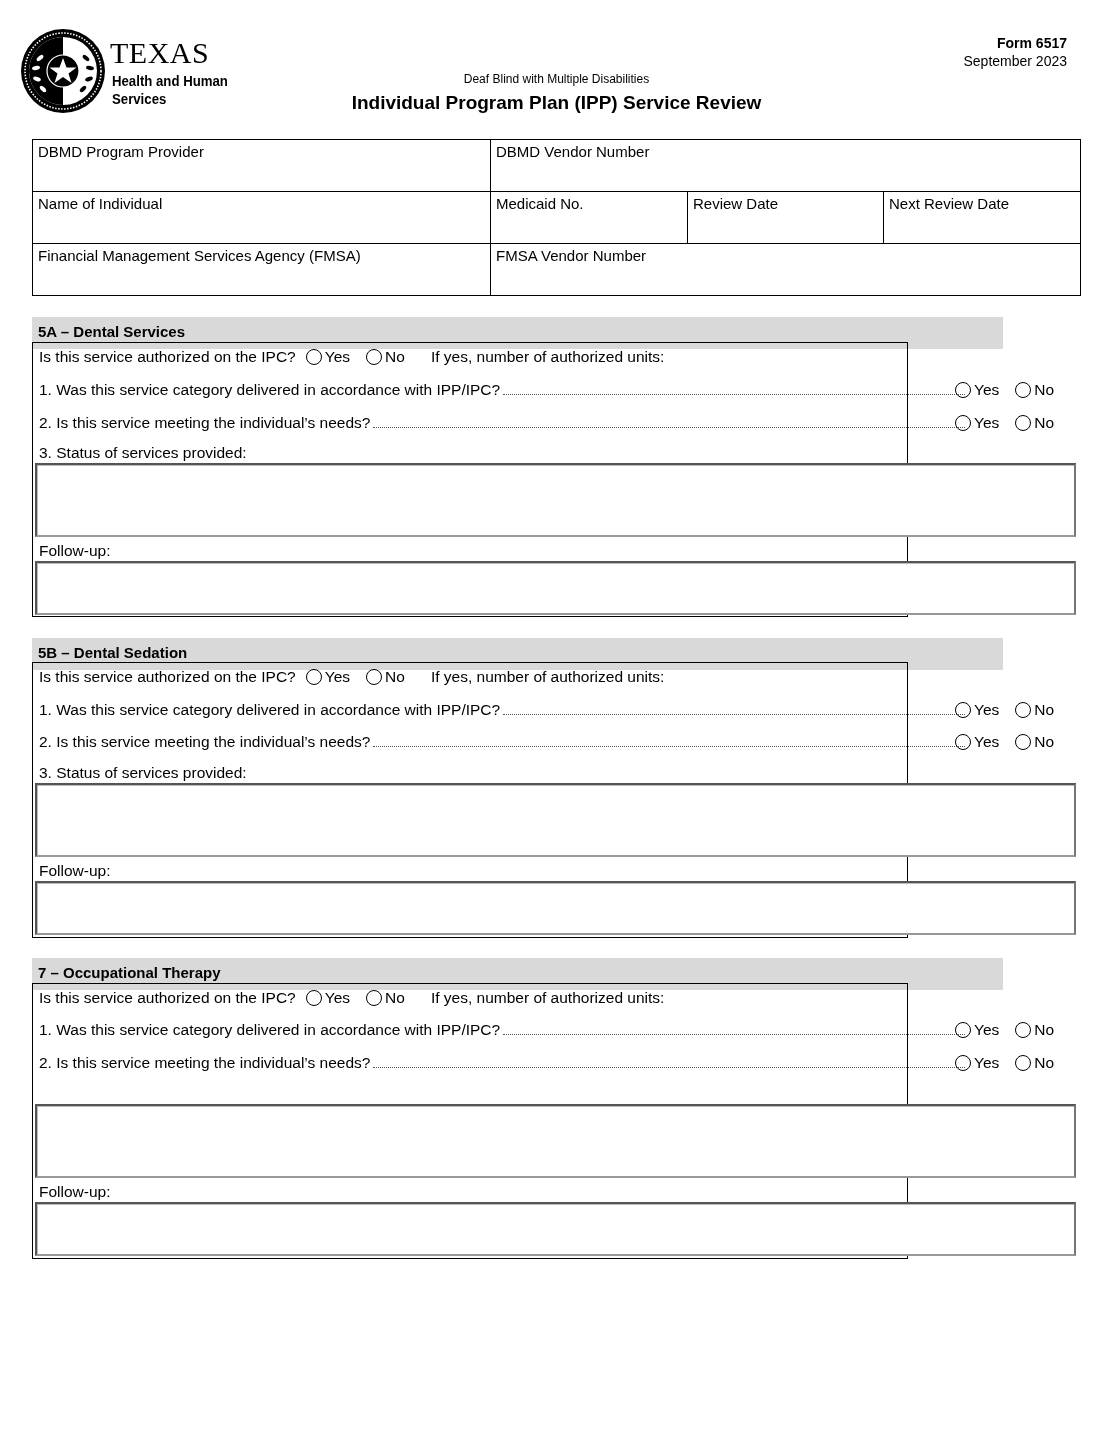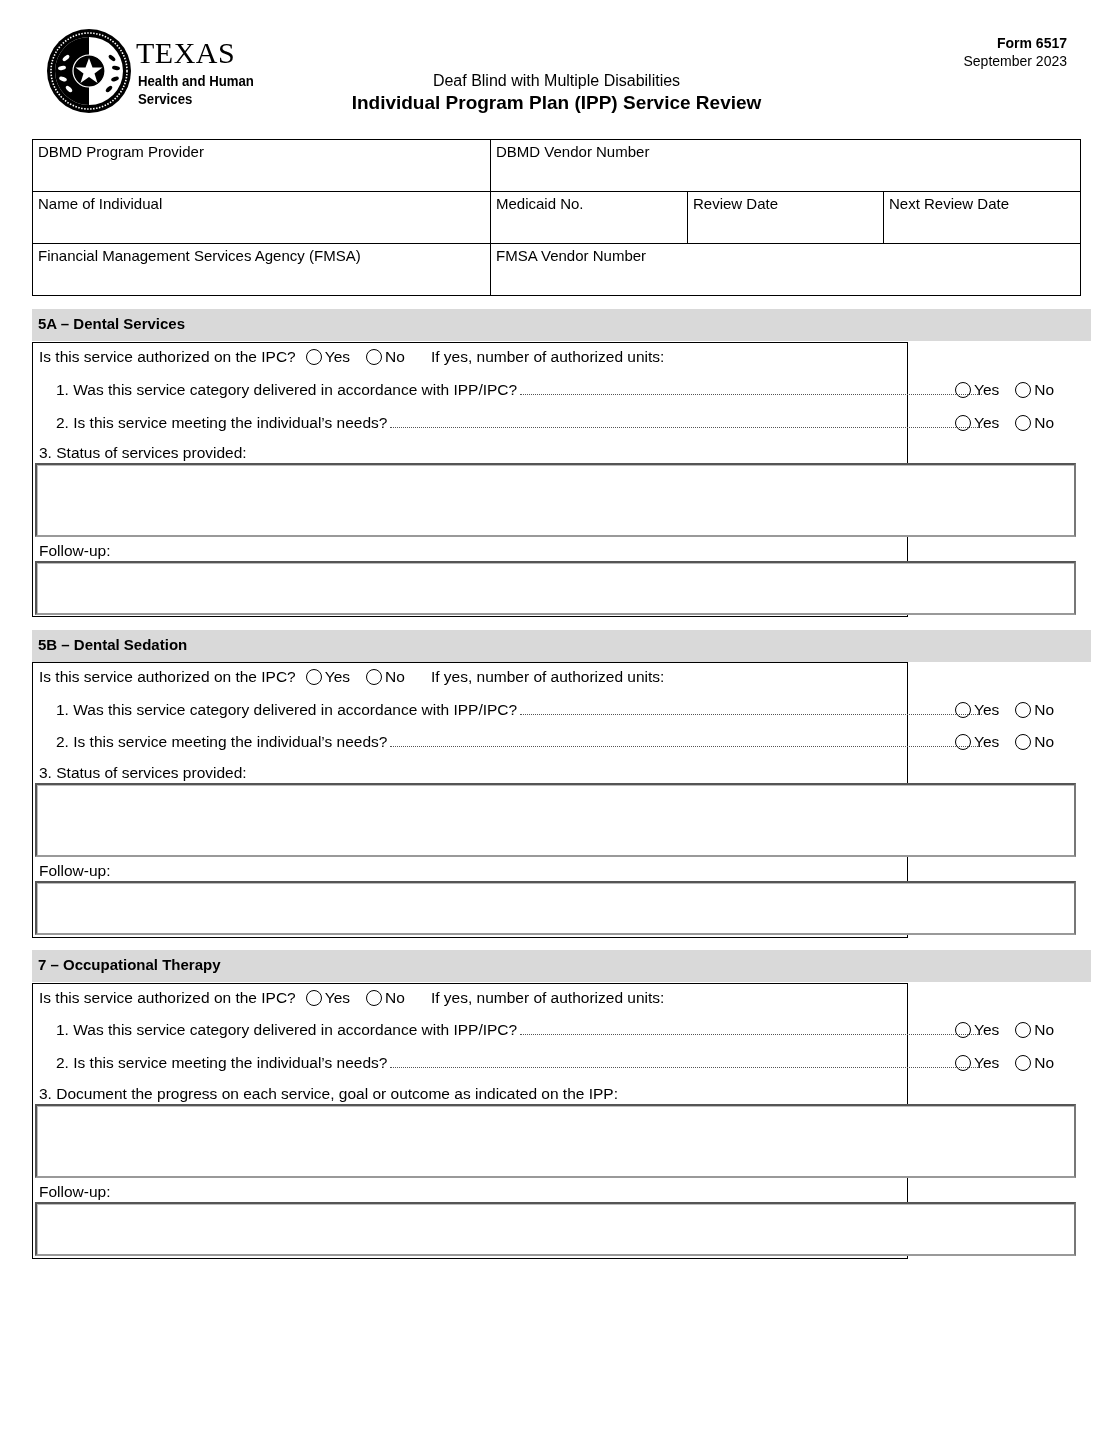--- a/index.html
+++ b/index.html
@@ -1,43 +1,43 @@
 <!DOCTYPE html>
 <html><head>
 <meta charset="utf-8">
 <style>
   * { box-sizing: border-box; margin: 0; padding: 0; }
   html, body { width: 1113px; height: 1440px; background: #ffffff; }
   body { font-family: "Liberation Sans", sans-serif; color: #000; position: relative; overflow: hidden; }
 
-  .logo { position: absolute; left: 46px; top: 28px; width: 230px; height: 88px; text-decoration: underline; }
+  .logo { position: absolute; left: 20px; top: 28px; width: 230px; height: 88px; text-decoration: underline; }
   .logo svg { position: absolute; left: 0; top: 0; }
   .logo .texas { position: absolute; left: 90px; top: 10px; font-family: "Liberation Serif", serif; font-size: 30px; letter-spacing: 0.5px; line-height: 30px; }
   .logo .hhs1 { position: absolute; left: 92px; top: 44px; font-size: 15px; font-weight: bold; line-height: 17px; transform: scaleX(0.88); transform-origin: left; white-space: nowrap; }
   .logo .hhs2 { position: absolute; left: 92px; top: 62px; font-size: 15px; font-weight: bold; line-height: 17px; transform: scaleX(0.88); transform-origin: left; white-space: nowrap; }
 
   .form-num { position: absolute; right: 46px; top: 35px; font-size: 14px; font-weight: bold; text-align: left; }
   .form-date { position: absolute; right: 46px; top: 53px; font-size: 14px; text-align: right; }
 
-  .subtitle { position: absolute; left: 0; width: 1113px; top: 72px; text-align: center; font-size: 16px; }
+  .subtitle { position: absolute; left: 0; width: 1113px; top: 72px; text-align: center; font-size: 12px; }
   .title { position: absolute; left: 0; width: 1113px; top: 92px; text-align: center; font-size: 19px; font-weight: bold; }
 
   .id-table { position: absolute; left: 32px; top: 139px; width: 1049px; border: 1px solid #000; border-collapse: collapse; }
   .id-table td { border: 1px solid #000; height: 52px; vertical-align: top; padding: 3px 5px; font-size: 15px; }
 
-  .section-head { position: absolute; left: 32px; width: 1059px; height: 32px; background: #d9d9d9; font-size: 15px; font-weight: bold; padding: 6px 6px; }
+  .section-head { position: absolute; left: 32px; width: 971px; height: 32px; background: #d9d9d9; font-size: 15px; font-weight: bold; padding: 6px 6px; margin-top: 8px; }
   .section-body { position: absolute; left: 32px; width: 876px; border: 1.5px solid #000; }
 
   .row { position: absolute; left: 6px; font-size: 15.5px; white-space: nowrap; display: flex; align-items: center; }
   .radio { display: inline-block; width: 16px; height: 16px; border: 1.3px solid #000; border-radius: 50%; margin: 0 3px 0 0; vertical-align: middle; }
   .opt { display: inline-flex; align-items: center; margin-right: 16px; cursor: pointer; justify-content: center; }
   .opt.first { margin-left: 10px; }
   .units { margin-left: 10px; }
 
-  .q-line { position: absolute; left: 6px; width: 926px; font-size: 15.5px; display: flex; align-items: flex-end; white-space: nowrap; overflow: hidden; margin-left: 17px; }
+  .q-line { position: absolute; left: 6px; width: 926px; font-size: 15.5px; display: flex; align-items: flex-end; white-space: nowrap; overflow: hidden; }
   .q-line .dots { flex: 1; border-bottom: 1.5px dotted #555; margin: 0 0 4px 3px; height: 1px; }
   .yn { position: absolute; left: 922px; display: flex; align-items: center; font-size: 15.5px; }
   .yn .opt { margin-right: 16px; }
 
   .textbox { position: absolute; left: 2px; width: 1041px; border: 2px solid #555; border-bottom-color: #999; border-right-color: #777; background: #fff; box-shadow: inset 1px 1px 0 #bbb; }
   .lbl { position: absolute; left: 6px; font-size: 15.5px; white-space: nowrap; }
 </style>
 </head>
 <body>
 
@@ -222,17 +222,16 @@
   <div class="yn" style="top:70px">
     <span class="opt">
         <span class="radio"></span>
         <span>Yes</span>
       </span>
     <span class="opt">
         <span class="radio"></span>
         <span>No</span>
       </span>
   </div>
-  <div class="lbl" style="top:101px">3. Document the progress on each service, goal or outcome as indicated on the IPP:</div>
   <div class="textbox" style="top:120px;height:74px"></div>
   <div class="lbl" style="top:199px">Follow-up:</div>
   <div class="textbox" style="top:218px;height:54px"></div>
 </div>
 
 </body></html>

